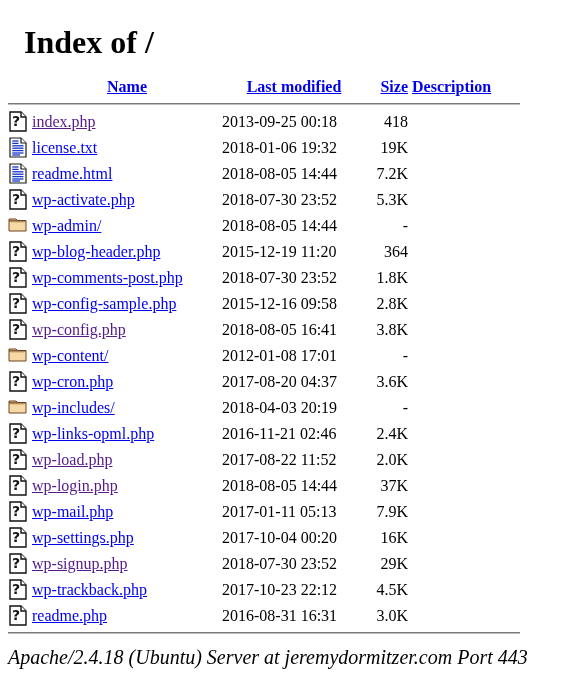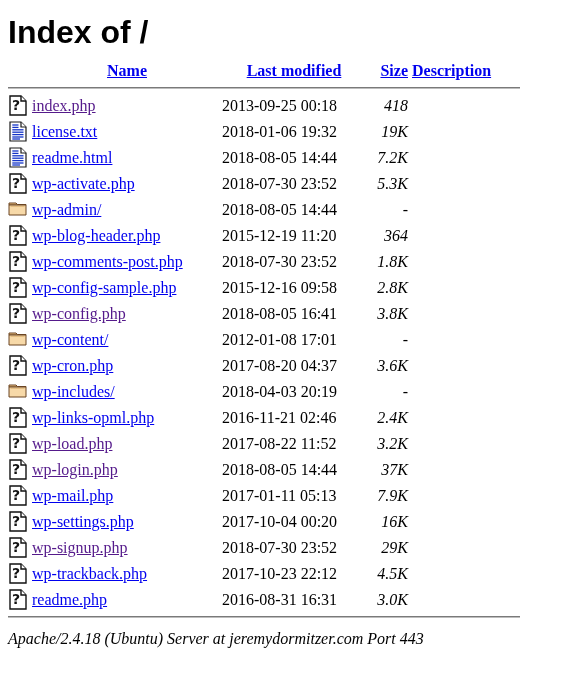--- a/index.html
+++ b/index.html
@@ -15,25 +15,25 @@
     font-family: "Liberation Serif", "DejaVu Serif", serif;
     color: #000000;
   }
 
   .page {
     padding: 0;
     position: relative;
   }
 
   h1.page-title {
-    font-family: Liberation Sans, sans-serif;
+    font-family: Liberation Serif, serif;
     font-size: 32px;
     font-weight: bold;
-    margin: 0;
-    padding: 12px 0 0 8px;
+    margin: 16px;
+    padding: 6px 0 0 8px;
     line-height: 40px;
     letter-spacing: 0px;
     color: #000000;
   }
 
   .listing-wrap {
     padding: 0 0 0 8px;
   }
 
   table.listing {
@@ -84,21 +84,21 @@
 
   
   tr.file-row td {
     height: 26px;
     line-height: 26px;
     font-size: 16px;
   }
   td.cell-icon { width: 24px; padding-right: 4px; }
   td.cell-name { width: 190px; }
   td.cell-date { width: 140px; text-align: left; letter-spacing: 0px; }
-  td.cell-size { width: 44px; text-align: right; padding-right: 4px; font-style: italic; }
+  td.cell-size { width: 44px; text-align: right; padding-right: 4px; }
   td.cell-desc { text-align: left; }
 
   a.file-link {
     color: #0000EE;
     text-decoration: underline;
   }
   a.file-link.visited {
     color: #551A8B;
     margin-top: 40px;
   }
@@ -108,21 +108,21 @@
     display: inline-block;
     width: 20px;
     height: 22px;
     vertical-align: middle;
     position: relative;
     top: -1px;
   }
   .icon svg { display: block; }
   address.server-sig {
     font-style: italic;
-    font-size: 16px;
+    font-size: 20px;
     font-family: "Liberation Serif", "DejaVu Serif", serif;
     padding: 8px 0 0 8px;
     margin: 0;
     color: #000000;
     white-space: nowrap;
   }
 </style>
 </head>
 <body>
 
@@ -315,21 +315,21 @@
             <td class="cell-desc"></td>
           </tr>
           <tr class="file-row">
             <td class="cell-icon"><span class="icon"><svg width="20" height="22" viewBox="0 0 20 22" xmlns="http://www.w3.org/2000/svg">
                   <path d="M2 1 L13 1 L18 6 L18 20 L2 20 Z" fill="#FFFFFF" stroke="#111111" stroke-width="1.4"></path>
                   <path d="M13 1 L13 6 L18 6" fill="#FFFFFF" stroke="#111111" stroke-width="1.4"></path>
                   <text x="8" y="15" font-family="DejaVu Sans, sans-serif" font-size="14" font-weight="bold" fill="#111111" text-anchor="middle">?</text>
                 </svg></span></td>
             <td class="cell-name"><a class="file-link visited" href="#">wp-load.php</a></td>
             <td class="cell-date">2017-08-22 11:52</td>
-            <td class="cell-size">3.2K</td>
+            <td class="cell-size">2.0K</td>
             <td class="cell-desc"></td>
           </tr>
           <tr class="file-row">
             <td class="cell-icon"><span class="icon"><svg width="20" height="22" viewBox="0 0 20 22" xmlns="http://www.w3.org/2000/svg">
                   <path d="M2 1 L13 1 L18 6 L18 20 L2 20 Z" fill="#FFFFFF" stroke="#111111" stroke-width="1.4"></path>
                   <path d="M13 1 L13 6 L18 6" fill="#FFFFFF" stroke="#111111" stroke-width="1.4"></path>
                   <text x="8" y="15" font-family="DejaVu Sans, sans-serif" font-size="14" font-weight="bold" fill="#111111" text-anchor="middle">?</text>
                 </svg></span></td>
             <td class="cell-name"><a class="file-link visited" href="#">wp-login.php</a></td>
             <td class="cell-date">2018-08-05 14:44</td>

